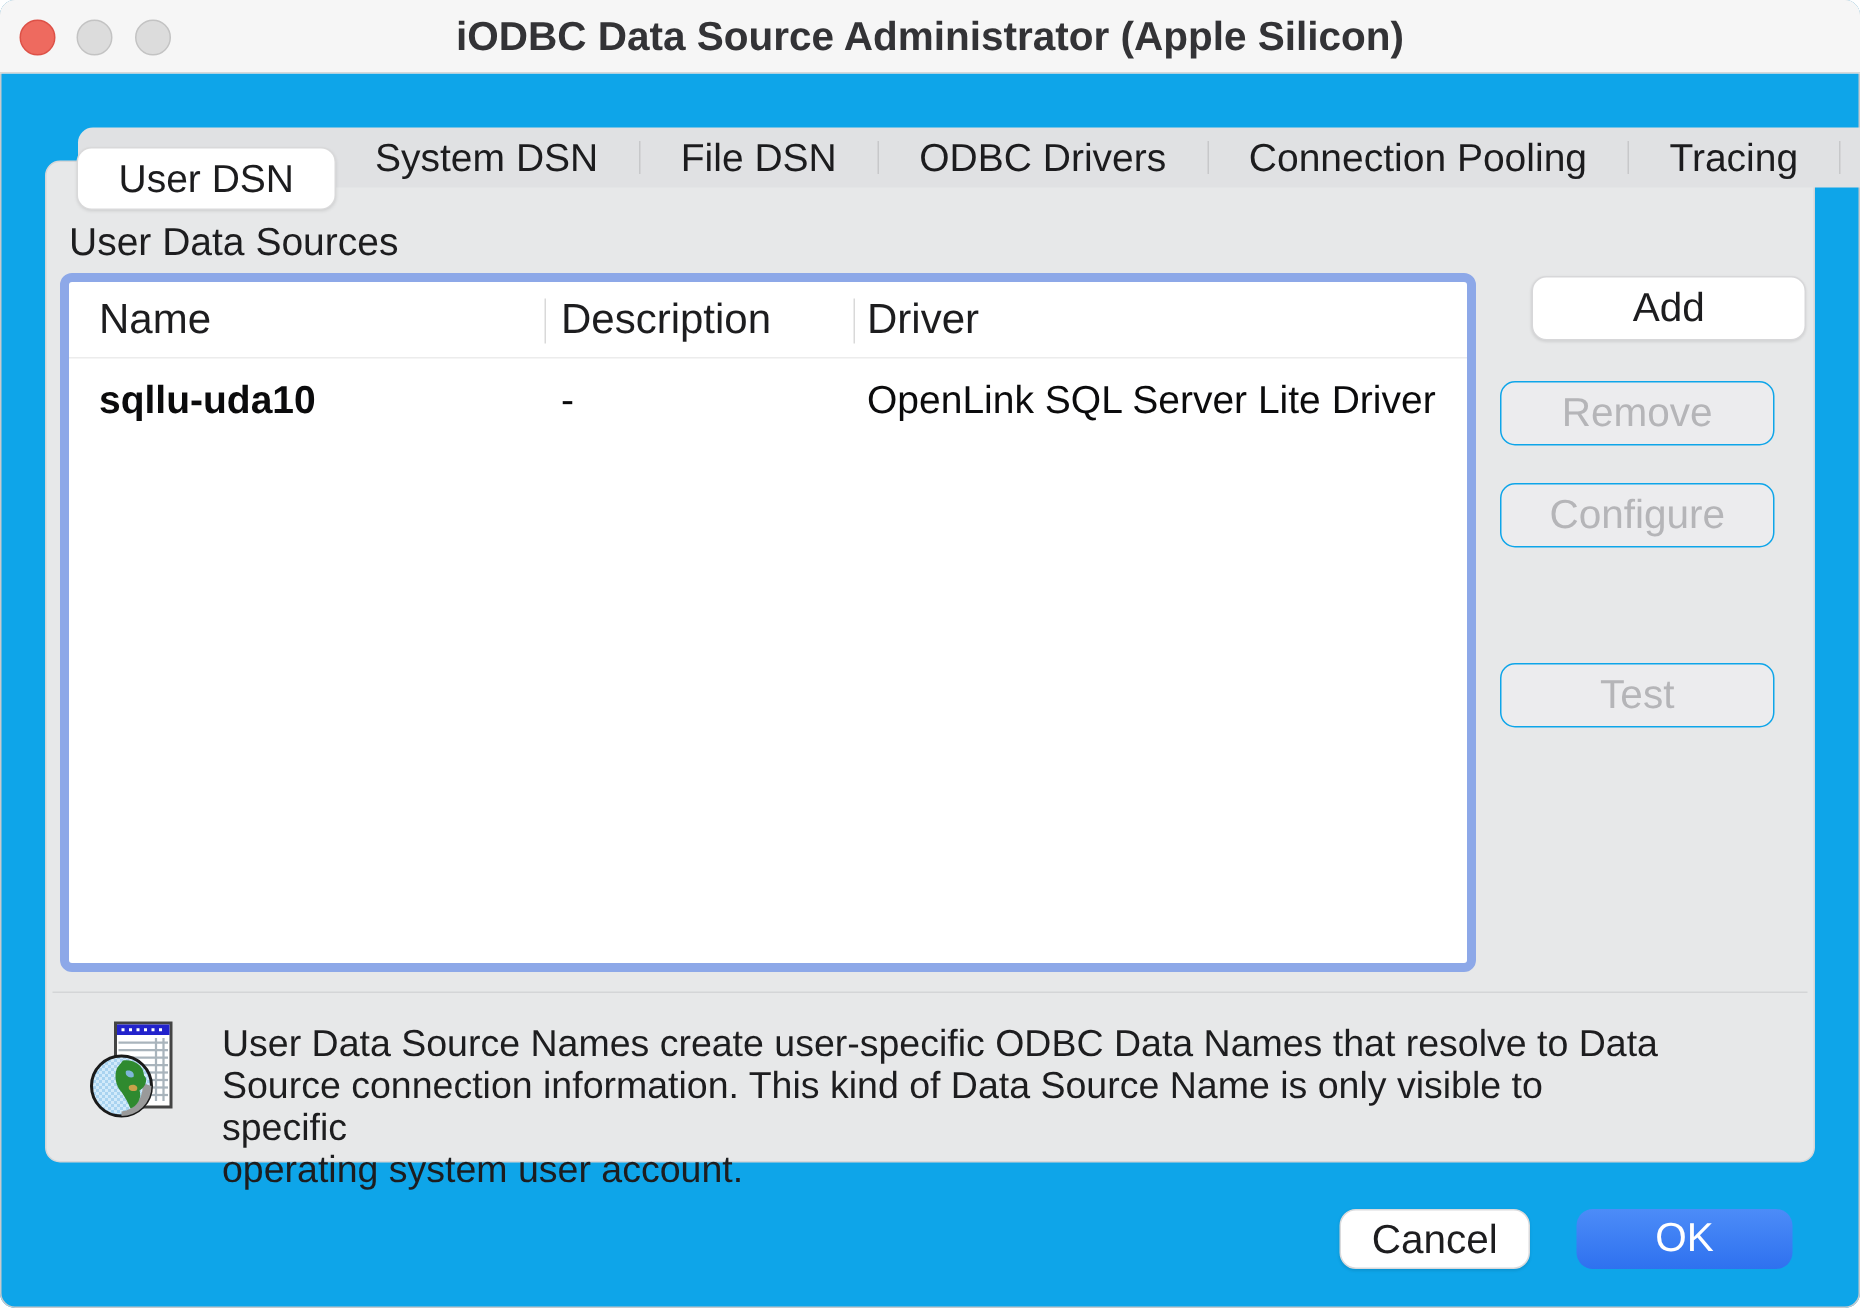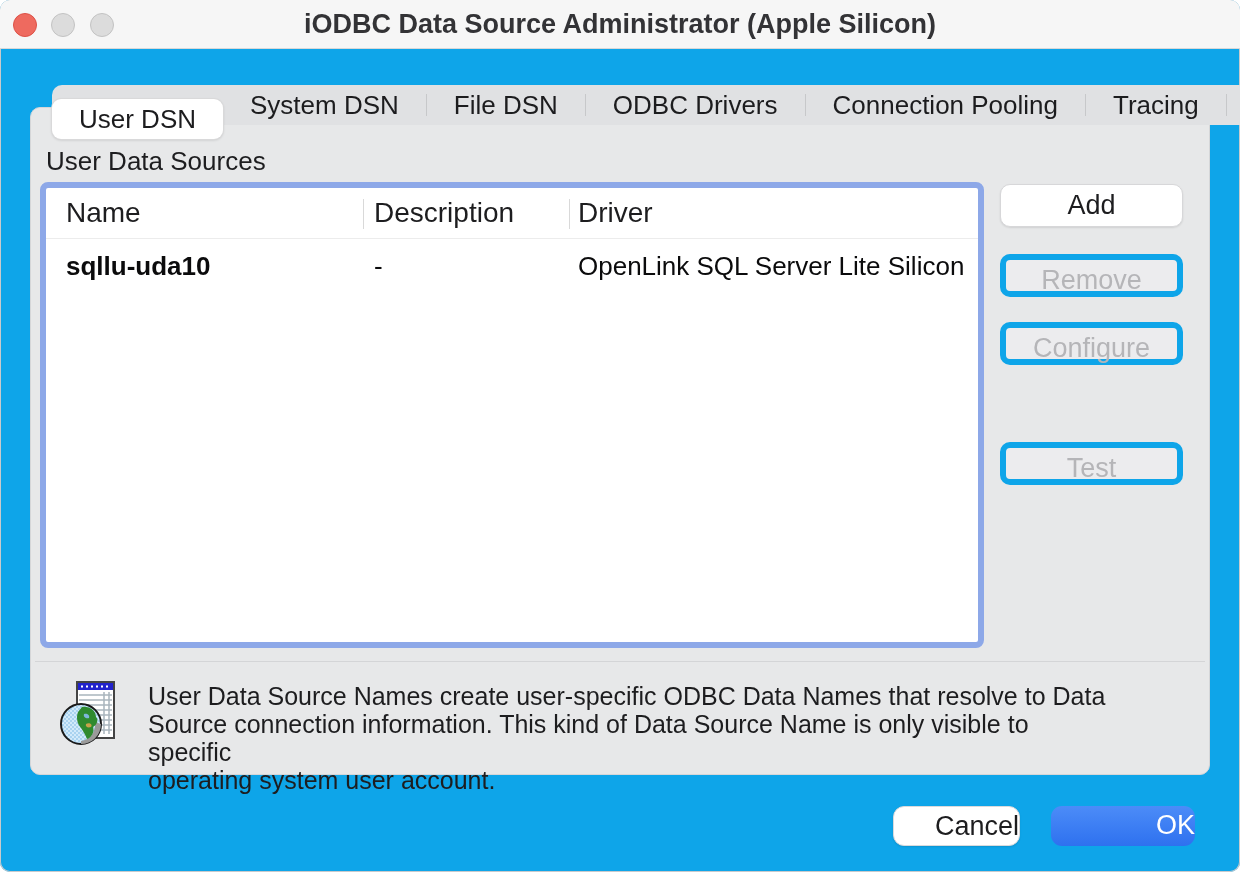--- a/index.html
+++ b/index.html
@@ -36,33 +36,33 @@
   .th-name::after,.th-desc::after{content:"";position:absolute;right:0;top:11px;height:30px;width:1px;background:#d9d9d9;}
   .trow{display:grid;grid-template-columns:318px 206px 1fr;height:54px;}
   .td{display:flex;align-items:center;font-size:26px;color:#0b0b0c;white-space:nowrap;}
   .td-name{padding-left:20px;font-weight:bold;}
   .td-desc{padding-left:10px;}
   .td-driver{padding-left:8px;}
 
   
   .side-btn{position:absolute;left:1000px;width:183px;height:43px;box-sizing:border-box;border-radius:10px;font-size:27px;text-align:center;line-height:41px;z-index:2;}
   .side-btn.enabled{background:#ffffff;border:1px solid #d7d7d9;box-shadow:0 1px 2px rgba(0,0,0,.10);color:#1d1d1f;cursor:pointer;}
-  .side-btn.disabled{background:#ececee;border:6px solid #0ea5e9;color:#b5b5b8;}
-  .btn-add{top:184px;}
+  .side-btn.disabled{background:#ececee;border:1px solid #0ea5e9;color:#b5b5b8;}
+  .btn-add{top:184px;margin-left:21px;}
   .btn-remove{top:254px;}
   .btn-configure{top:322px;}
   .btn-test{top:442px;}
 
   
   .sep{position:absolute;left:35px;top:661px;width:1170px;height:1px;background:#d4d5d7;z-index:2;}
   .footer-icon{position:absolute;left:60px;top:680px;z-index:2;}
   .footer-text{position:absolute;left:148px;top:682px;width:960px;font-size:25px;line-height:28px;color:#1d1d1f;z-index:2;}
 
   
-  .dlg-btn{position:absolute;top:806px;height:40px;box-sizing:border-box;border-radius:11px;font-size:27px;line-height:38px;text-align:right;cursor:pointer;}
+  .dlg-btn{position:absolute;top:806px;height:40px;box-sizing:border-box;border-radius:11px;font-size:27px;line-height:38px;text-align:center;cursor:pointer;}
   .btn-cancel{left:893px;width:127px;background:#ffffff;border:1px solid #dadadc;box-shadow:0 1px 2px rgba(0,0,0,.10);color:#1d1d1f;}
   .btn-ok{left:1051px;width:144px;background:linear-gradient(#4c8cf8,#2e71ef);color:#ffffff;font-weight:500;border:none;}
 </style>
 </head>
 <body>
 
 <div class="window">
 
   <div class="titlebar">
     <div class="traffic t-close"></div>
@@ -92,21 +92,21 @@
 
   <div class="dsn-table">
     <div class="thead">
       <div class="th th-name">Name</div>
       <div class="th th-desc">Description</div>
       <div class="th th-driver">Driver</div>
     </div>
     <div class="trow">
       <div class="td td-name">sqllu-uda10</div>
       <div class="td td-desc">-</div>
-      <div class="td td-driver">OpenLink SQL Server Lite Silicon</div>
+      <div class="td td-driver">OpenLink SQL Server Lite Driver</div>
     </div>
   </div>
 
   <div class="side-btn enabled btn-add">Add</div>
   <div class="side-btn disabled btn-remove">Remove</div>
   <div class="side-btn disabled btn-configure">Configure</div>
   <div class="side-btn disabled btn-test">Test</div>
 
   <div class="sep"></div>
 

